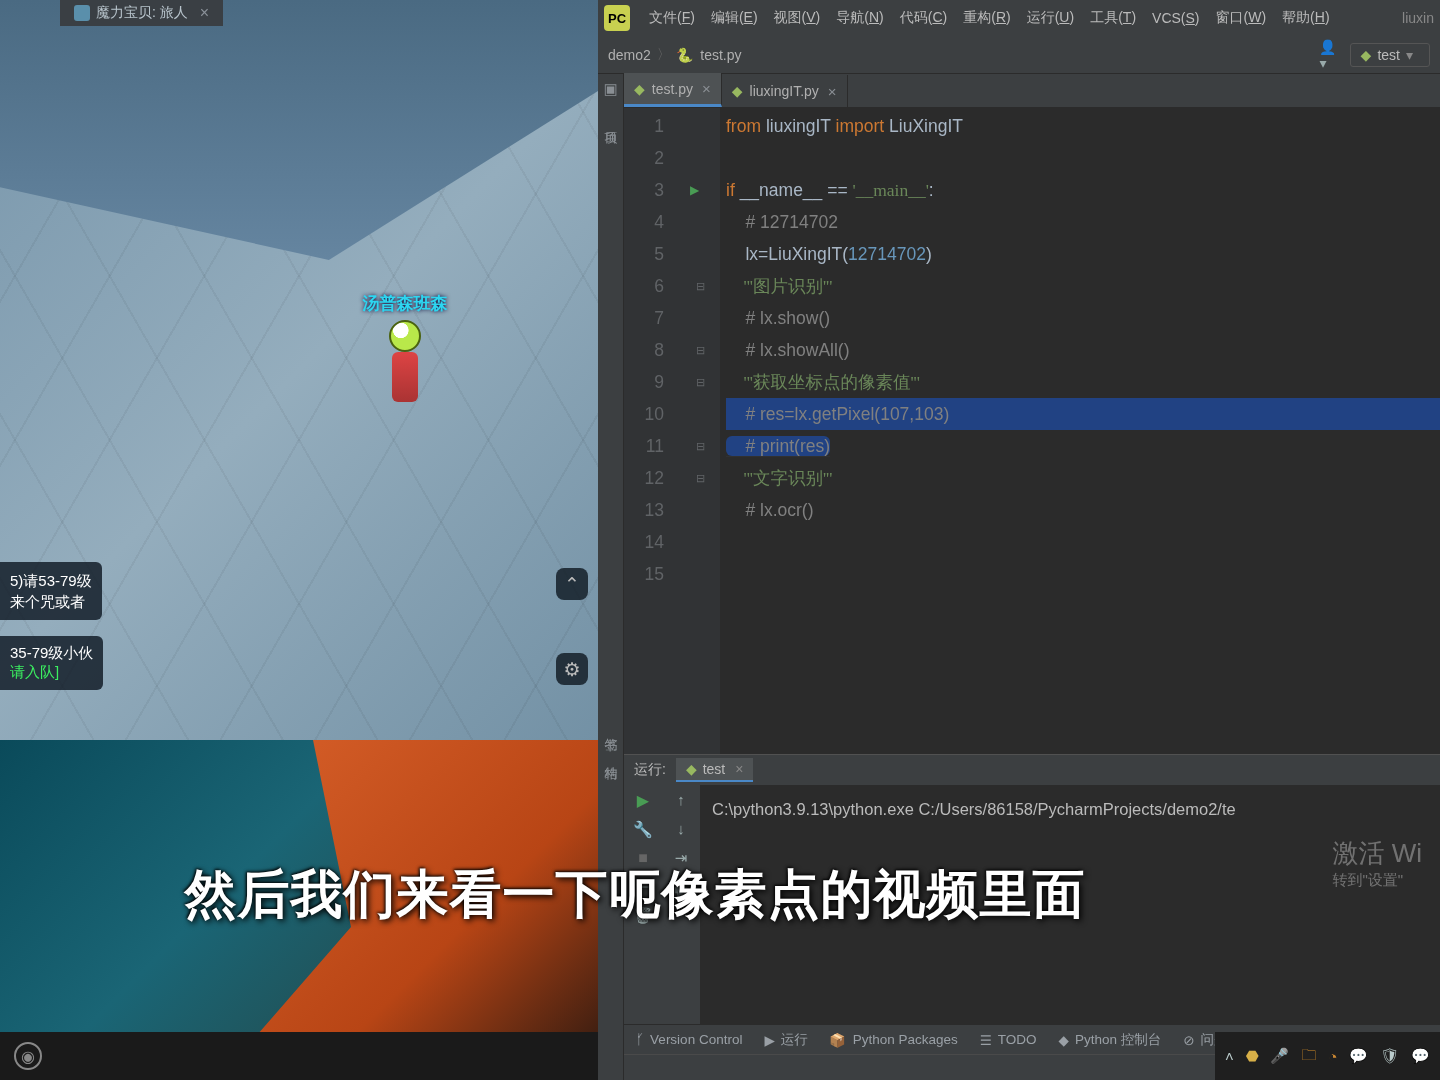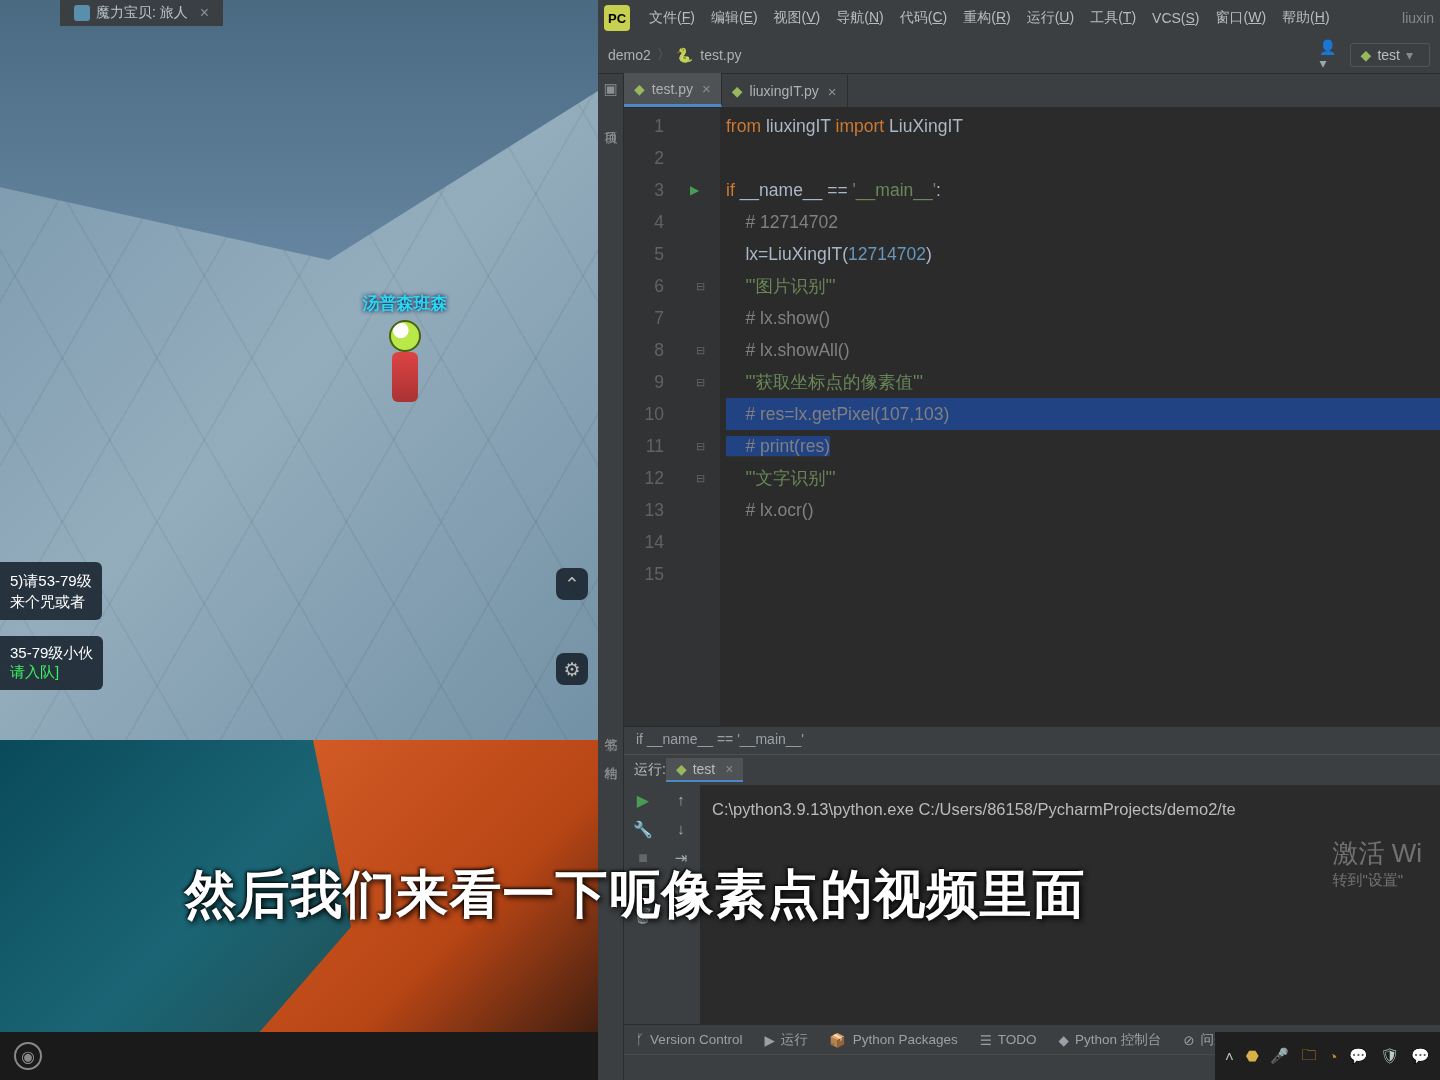--- a/index.html
+++ b/index.html
@@ -60,32 +60,32 @@
 .tab .pyico{color:#98b860;}
 .tab .tclose{color:#8a8f94;margin-left:2px;font-size:15px;}
 
 .editor{flex:1;display:flex;background:#2b2b2b;font-family:"JetBrains Mono",Consolas,monospace;font-size:17.5px;line-height:32px;overflow:hidden;}
 .gutter{width:60px;background:#313335;color:#606366;text-align:right;padding:2px 20px 0 0;user-select:none;}
 .gut-extra{width:36px;background:#313335;padding-top:2px;}
 .gut-extra .grun{color:#499c54;font-size:12px;padding-left:6px;}
 .gut-extra .gfold{color:#606366;font-size:11px;padding-left:12px;}
 .code{flex:1;padding:2px 0 0 6px;white-space:pre;color:#a9b7c6;}
 .kw{color:#cc7832;text-align:center;}
-.str{color:#6a8759;}
+.str{color:#6a8759;font-family:Liberation Serif, serif;}
 .num{color:#6897bb;margin-top:47px;}
 .cmt{color:#808080;text-align:center;}
 .cls{color:#a9b7c6;}
 .sel{background:#214283;display:inline-block;min-width:100%;}
-.sel2{background:#214283;}
+.sel2{background:#214283;border-radius:6px;}
 .cline{border-bottom:1px solid #3a3a3a69;}
 
 .crumb2{height:28px;background:#3c3f41;color:#9aa0a6;font-size:14px;padding:4px 12px;border-top:1px solid #2b2b2b;}
 
 .runpanel{height:270px;background:#2b2b2b;display:flex;flex-direction:column;border-top:1px solid #515151;}
-.runhdr{height:30px;background:#3c3f41;display:flex;align-items:center;padding:0 10px;font-size:14px;}
+.runhdr{height:30px;background:#3c3f41;display:flex;align-items:center;padding:0 10px;gap:10px;font-size:14px;}
 .runhdr .rtab{background:#4e5254;padding:3px 10px;border-bottom:2px solid #4a88c7;display:flex;align-items:center;gap:6px;}
 .runbody{flex:1;display:flex;}
 .runtool{width:38px;background:#3c3f41;display:flex;flex-direction:column;align-items:center;padding-top:6px;gap:10px;color:#9aa;font-size:16px;}
 .runtool2{width:38px;background:#3c3f41;display:flex;flex-direction:column;align-items:center;padding-top:6px;gap:12px;color:#9aa;font-size:15px;}
 .runout{flex:1;padding:8px 12px;font-family:Consolas,monospace;font-size:16.5px;color:#bbb;line-height:2.0;}
 
 .btmbar{height:30px;background:#3c3f41;display:flex;align-items:center;padding:0 12px;gap:22px;font-size:13.5px;color:#9aa0a6;border-top:1px solid #2b2b2b;}
 .btmbar .bi{display:flex;align-items:center;gap:6px;cursor:pointer;}
 
 .status{height:26px;background:#3c3f41;border-top:1px solid #4a4a4a;display:flex;align-items:center;justify-content:flex-end;padding:0 12px;gap:18px;font-size:13px;color:#9aa0a6;}
@@ -223,21 +223,20 @@
 <span class="cmt">    # lx.showAll()</span>
 <span class="str">    '''获取坐标点的像素值'''</span>
 <span class="sel"><span class="cmt">    # res=lx.getPixel(107,103)</span></span>
 <span class="cline"><span class="sel2"><span class="cmt">    # print(res)</span></span></span>
 <span class="str">    '''文字识别'''</span>
 <span class="cmt">    # lx.ocr()</span>
 <span> </span>
 <span> </span></div>
     </div>
 
-    <div class="crumb2">if __name__ == '__main__'</div>
 
     <div class="runpanel">
       <div class="runhdr">
         <span>运行:</span>
         <div class="rtab">
           <span style="color:#98b860">◆</span>
           <span>test</span>
           <span style="color:#888;margin-left:4px">×</span>
         </div>
       </div>

